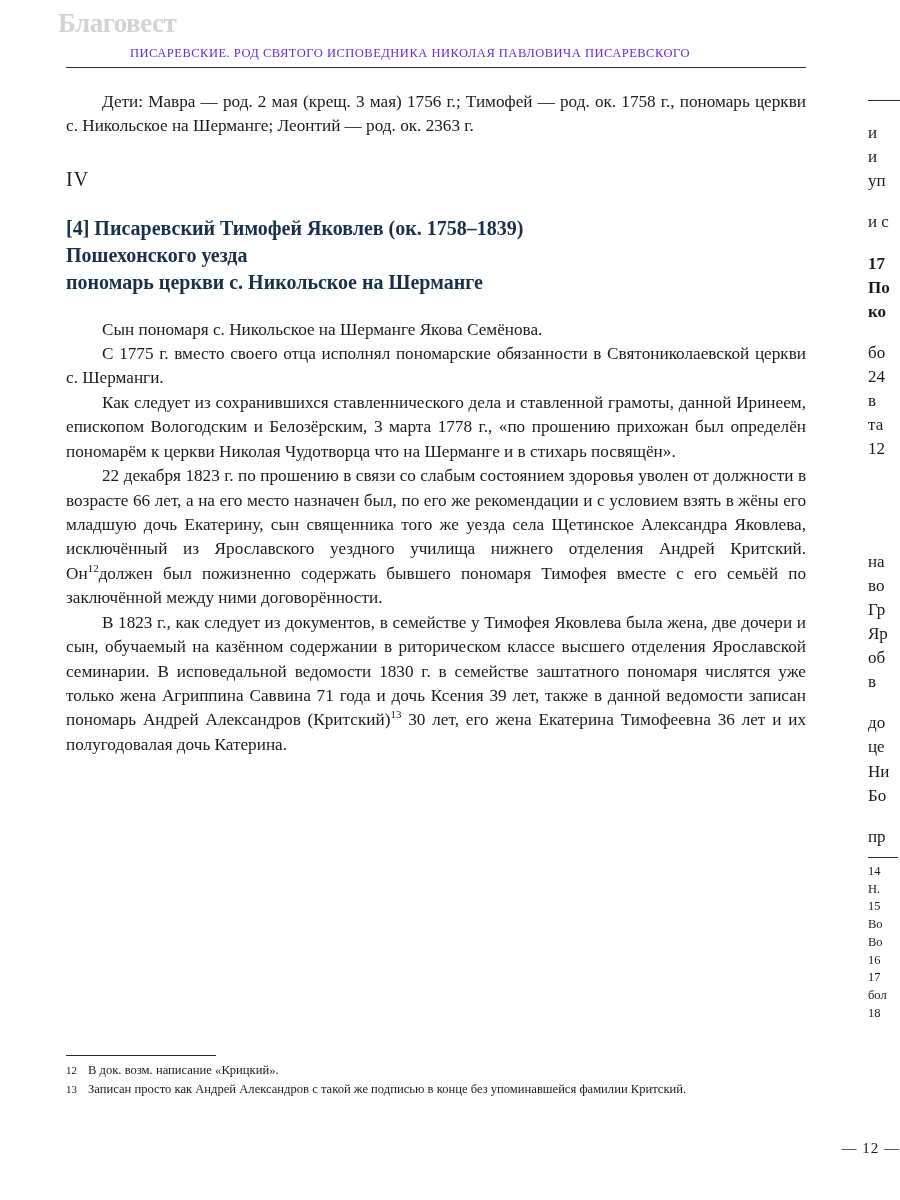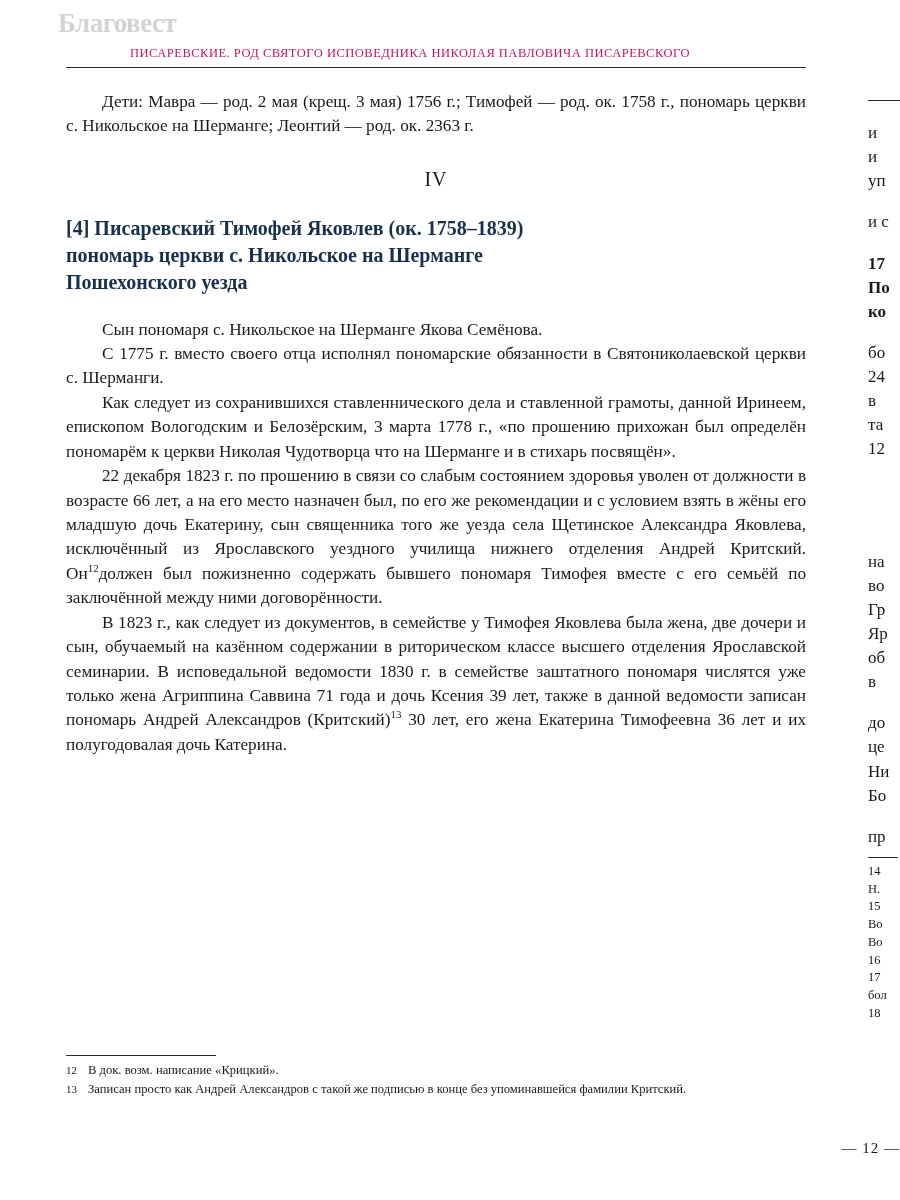--- a/index.html
+++ b/index.html
@@ -44,21 +44,21 @@
     position: absolute;
     left: 58px;
     top: 46px;
     width: 760px;
     height: 1120px;
   }
 
   .running-head {
     font-size: 12.5px;
     letter-spacing: 0.5px;
-    color: #be185d;
+    color: #6d28d9;
     text-transform: uppercase;
     padding-left: 72px;
     padding-bottom: 6px;
     font-variant: small-caps;
     white-space: nowrap;
   }
 
   .rule {
     border: 0;
     border-top: 1px solid #2a2a2a;
@@ -78,21 +78,20 @@
     margin: 0;
     text-indent: 36px;
     text-align: justify;
     hyphens: manual;
   }
   p.para.noindent {
     text-indent: 0;
   }
 
   .section-num {
-    text-align: center;
     font-size: 20px;
     margin: 26px 0 22px 0;
     letter-spacing: 1px;
   }
 
   .subject-head {
     text-align: left;
     font-weight: bold;
     font-size: 20px;
     line-height: 1.34;
@@ -187,22 +186,22 @@
     <hr class="rule">
 
     <div class="col">
 
       <p class="para">Дети: Мавра — род. 2 мая (крещ. 3 мая) 1756 г.; Тимофей — род. ок. 1758 г., пономарь церкви с. Никольское на Шерманге; Леонтий — род. ок. 2363 г.</p>
 
       <div class="section-num">IV</div>
 
       <div class="subject-head">
         <span class="ln">[4] Писаревский Тимофей Яковлев (ок. 1758–1839)</span>
+        <span class="ln">Пошехонского уезда</span>
         <span class="ln">пономарь церкви с. Никольское на Шерманге</span>
-        <span class="ln">Пошехонского уезда</span>
       </div>
 
       <p class="para">Сын пономаря с. Никольское на Шерманге Якова Семёнова.</p>
       <p class="para">С 1775 г. вместо своего отца исполнял пономарские обязанности в Святониколаевской церкви с. Шерманги.</p>
       <p class="para">Как следует из сохранившихся ставленнического дела и ставленной грамоты, данной Иринеем, епископом Вологодским и Белозёрским, 3 марта 1778 г., «по прошению прихожан был определён пономарём к церкви Николая Чудотворца что на Шерманге и в стихарь посвящён».</p>
 
       <p class="para"><span>22 декабря 1823 г. по прошению в связи со слабым состоянием здоровья уволен от должности в возрасте 66 лет, а на его место назначен был, по его же рекомендации и с условием взять в жёны его младшую дочь Екатерину, сын священника того же уезда села Щетинское Александра Яковлева, исключённый из Ярославского уездного училища нижнего отделения Андрей Критский. Он</span><sup class="fn">12</sup><span>должен был пожизненно содержать бывшего пономаря Тимофея вместе с его семьёй по заключённой между ними договорённости.</span></p>
 
       <p class="para"><span>В 1823 г., как следует из документов, в семействе у Тимофея Яковлева была жена, две дочери и сын, обучаемый на казённом содержании в риторическом классе высшего отделения Ярославской семинарии. В исповедальной ведомости 1830 г. в семействе заштатного пономаря числятся уже только жена Агриппина Саввина 71 года и дочь Ксения 39 лет, также в данной ведомости записан пономарь Андрей Александров (Критский)</span><sup class="fn">13</sup> <span>30 лет, его жена Екатерина Тимофеевна 36 лет и их полугодовалая дочь Катерина.</span></p>
 

